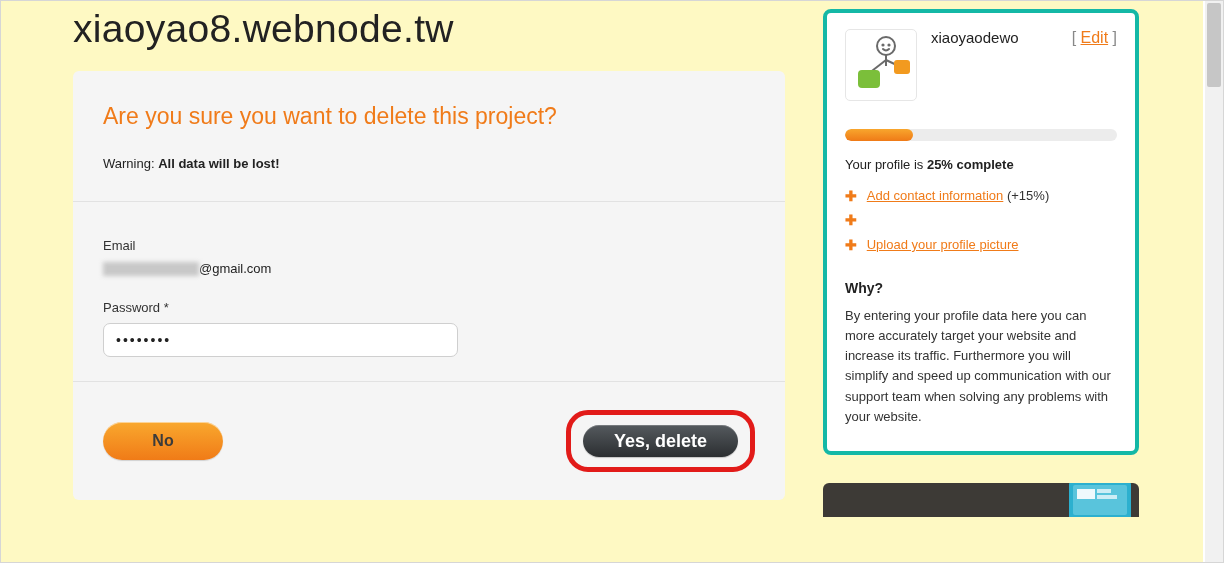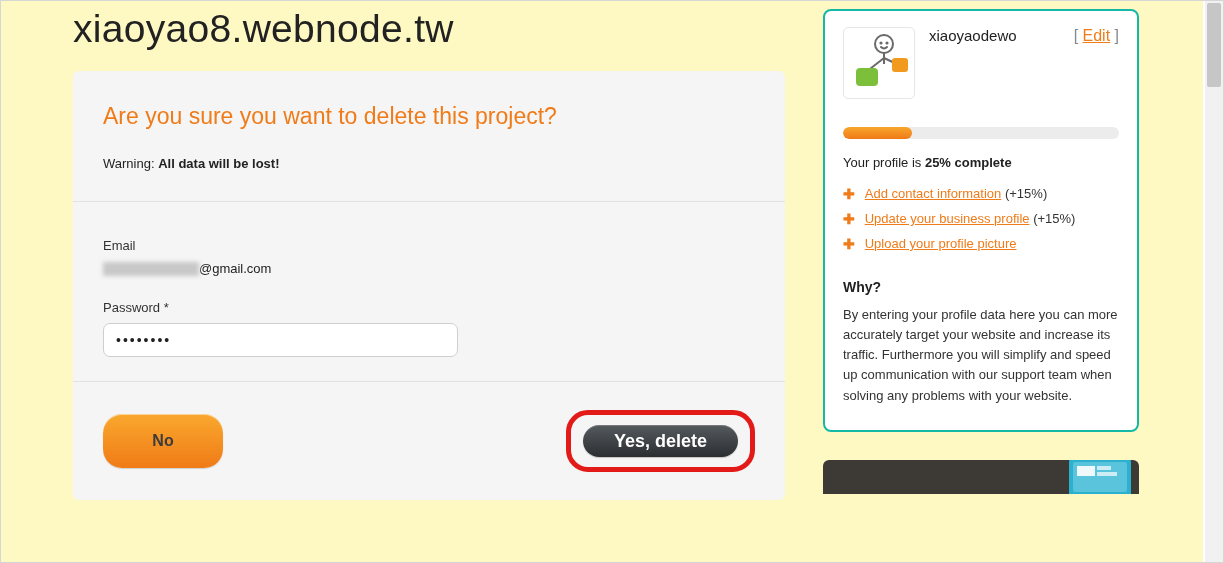--- a/index.html
+++ b/index.html
@@ -107,21 +107,21 @@
     display:inline-flex;
     align-items:center;
     justify-content:center;
     border:none;
     cursor:pointer;
     font-weight:600;
     font-size:16px;
     font-family:Verdana, Arial, sans-serif;
   }
   .btn-no {
-    width:120px; height:54px;
+    width:120px; height:38px;
     border-radius:19px;
     background:linear-gradient(#f9a82e,#f07b17);
     color:#3b3b3b;
     box-shadow:inset 0 1px 0 rgba(255,255,255,.5),0 1px 1px rgba(0,0,0,.15);
   }
   .yes-wrap {
     border:5px solid #e21b19;
     border-radius:22px;
     padding:10px 12px;
   }
@@ -134,21 +134,21 @@
     box-shadow:inset 0 1px 0 rgba(255,255,255,.2),0 1px 1px rgba(0,0,0,.2);
   }
 
   
   .right {
     width:316px;
     flex-shrink:0;
     margin-top:8px;
   }
   .profile-card {
-    border:2px solid #14b8a6;
+    border:4px solid #14b8a6;
     border-radius:8px;
     padding:16px 18px 24px 18px;
     background:#fff;
   }
   .profile-top { display:flex; gap:14px; }
   .avatar-box {
     width:72px; height:72px;
     border:1px solid #e6e6e6;
     border-radius:5px;
     background:#fff;
@@ -313,21 +313,20 @@
           </div>
         </div>
 
         <ul class="suggest" style="padding:0;margin-top:16px;">
           <li>
             <span class="plus">✚</span>
             <span><a href="#">Add contact information</a> <span class="gain">(+15%)</span></span>
           </li>
           <li>
             <span class="plus">✚</span>
-            <span><a href="#">Update your business profile</a> <span class="gain">(+15%)</span></span>
           </li>
           <li>
             <span class="plus">✚</span>
             <span><a href="#">Upload your profile picture</a> <span class="gain"></span></span>
           </li>
         </ul>
 
         <div class="why-h">Why?</div>
         <div class="why-p">By entering your profile data here you can more accurately target your website and increase its traffic. Furthermore you will simplify and speed up communication with our support team when solving any problems with your website.</div>
       </div>

